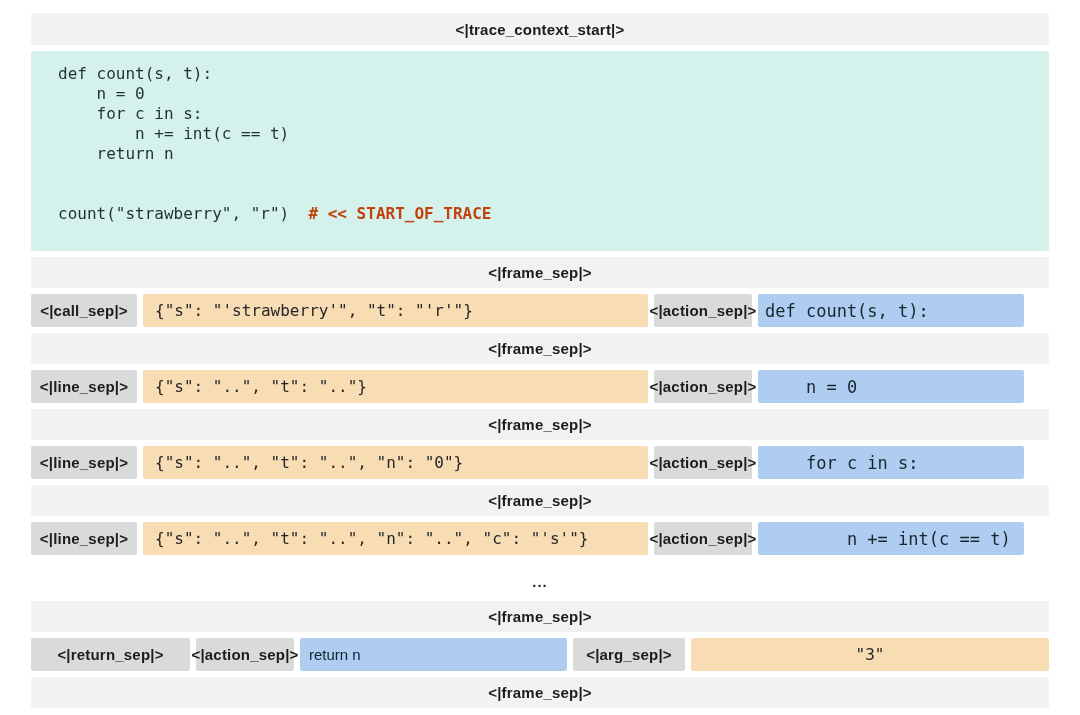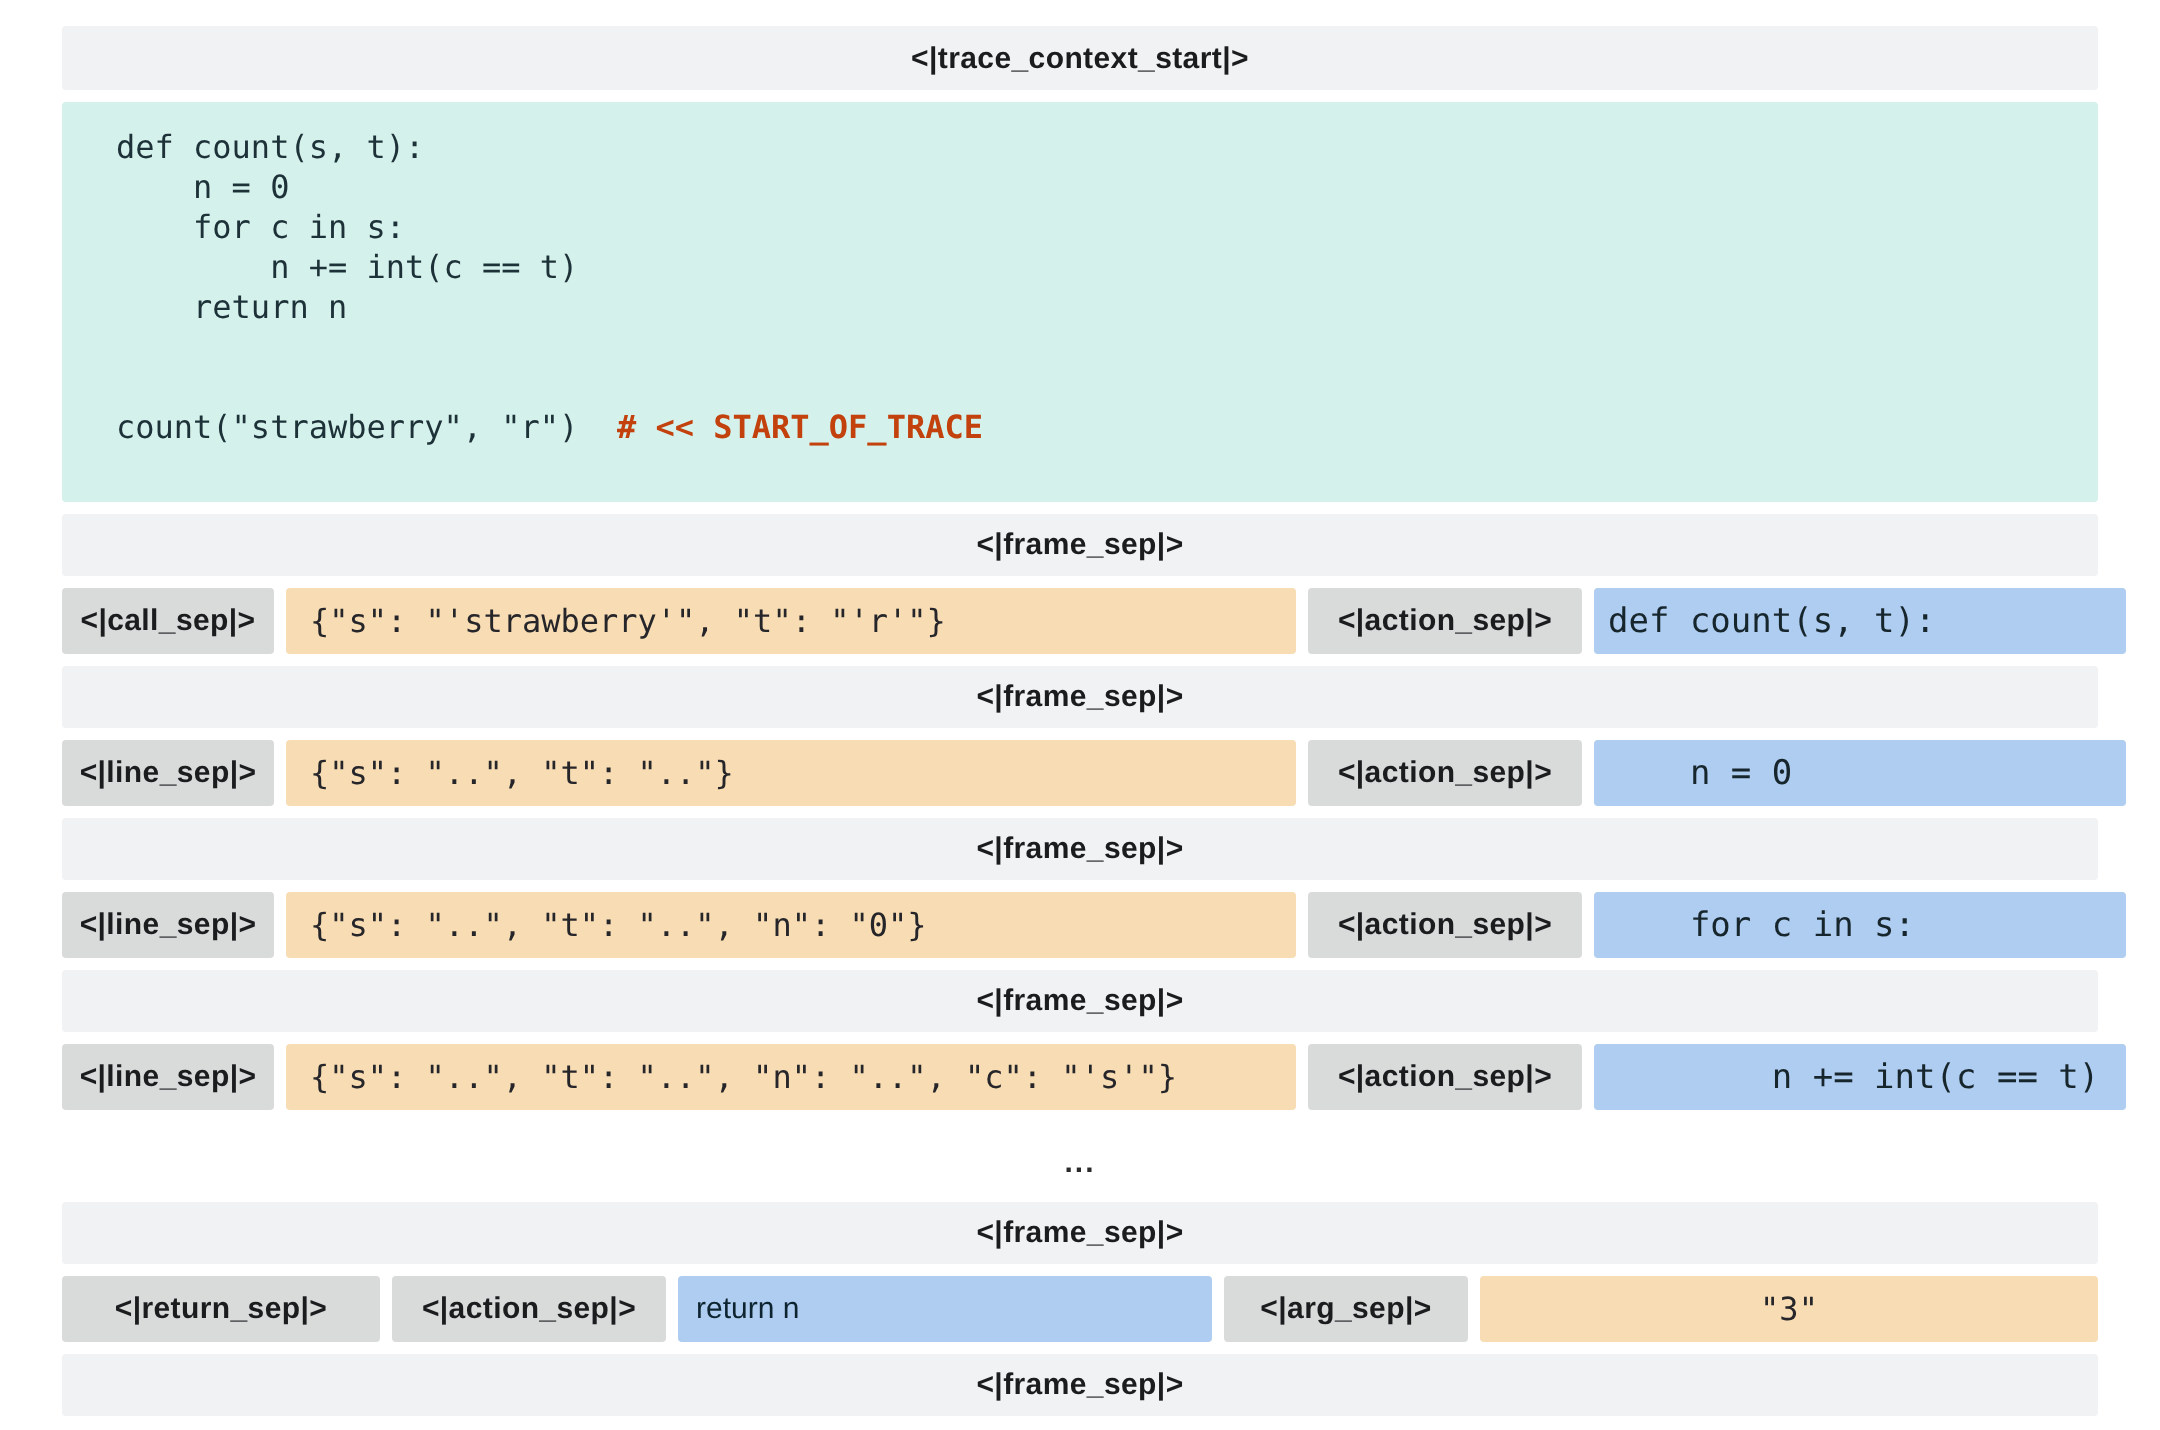--- a/index.html
+++ b/index.html
@@ -29,23 +29,23 @@
 
   .row { display: flex; gap: 6px; height: 33px; margin-bottom: 6px; }
 
   .chip {
     background: #d9dbdb; border-radius: 2px;
     display: flex; align-items: center; justify-content: center;
     font-weight: bold; font-size: 15px; color: #1b1c1e; letter-spacing: 0.2px;
     flex: 0 0 auto;
   }
   .chip.w-sep    { width: 106px; }
-  .chip.w-action { width: 137px; }
+  .chip.w-action { width: 98px; }
   .chip.w-return { width: 159px; }
-  .chip.w-arg    { width: 122px; }
+  .chip.w-arg    { width: 112px; }
 
   .mono-box {
     border-radius: 2px; display: flex; align-items: center;
     font-family: "DejaVu Sans Mono", "Liberation Mono", monospace;
     white-space: pre;
   }
   .state-box  { background: #f8ddb4; width: 505px; padding-left: 12px; font-size: 16px; color: #26262a; flex: 0 0 auto; }
   .action-box { background: #aecdf1; width: 266px; padding-left: 7px;  font-size: 17px; color: #17262c; flex: 0 0 auto; }
 
   .action-box-sans {

